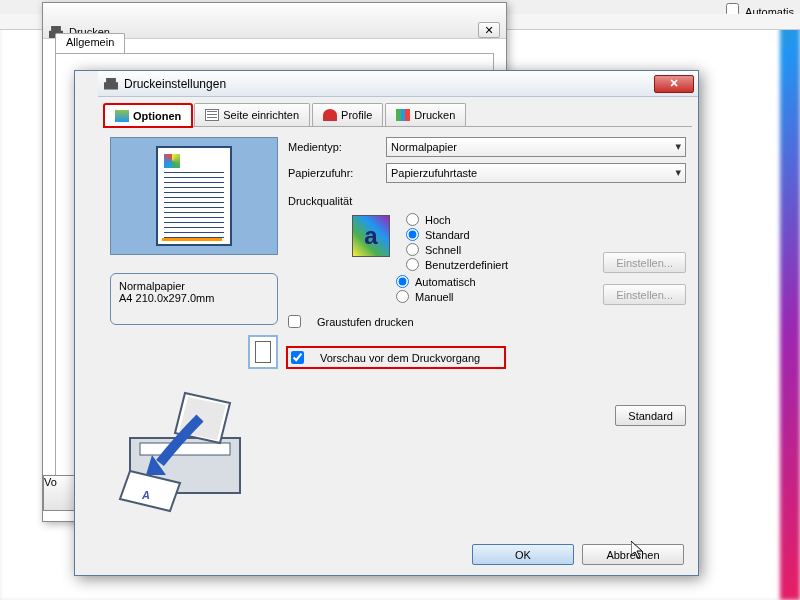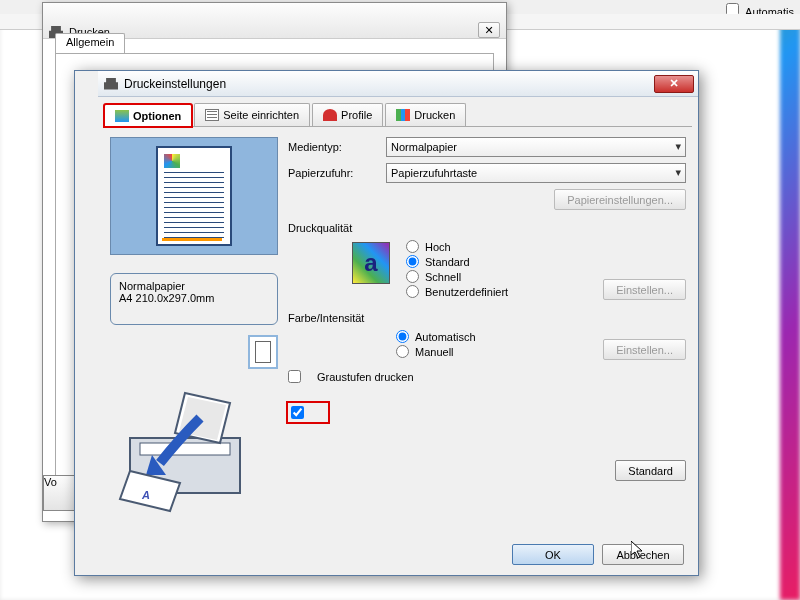--- a/index.html
+++ b/index.html
@@ -57,21 +57,21 @@
 .group-lbl { margin: 12px 0 4px; }
 .radios { margin-left: 108px; }
 .radios .r { display: flex; align-items: center; gap: 6px; margin: 2px 0; }
 .radios input { margin: 0; }
 .quality-row { display: flex; }
 .quality-ico { width: 38px; height: 42px; margin: 4px 6px 0 64px; background: linear-gradient(45deg,#ffeb3b,#4caf50,#2196f3,#9c27b0); display: flex; align-items: center; justify-content: center; color: #1a237e; font-size: 24px; font-weight: bold; border: 1px solid #555; }
 .right-btn { margin-left: auto; }
 .chk-row { display: flex; align-items: center; gap: 16px; margin: 10px 0; }
 .chk-row input { margin: 0; }
 .footer { position: absolute; bottom: 10px; right: 14px; display: flex; gap: 8px; }
-.footer .btn { width: 82px; justify-content: center; }
+.footer .btn { width: 102px; justify-content: center; }
 .ok-btn { background: linear-gradient(#e8f1fb,#bcd6f0); border-color: #4a7ab0; }
 .red-check { outline: 2px solid #d00; padding: 3px 24px 3px 3px; display: inline-flex; }
 .cursor { position: absolute; width: 14px; height: 18px; pointer-events: none; }
 </style>
 </head>
 <body>
 
 <div class="bg-photo"></div>
 <div class="top-toolbar"><input type="checkbox" style=""> <span>Automatis</span></div>
 <div class="ruler"></div>
@@ -149,25 +149,20 @@
         <div class="dd">
             <span>Normalpapier</span>
           </div>
       </div>
       <div class="row">
         <label>Papierzufuhr:</label>
         <div class="dd">
             <span>Papierzufuhrtaste</span>
           </div>
       </div>
-      <div class="row">
-          <span class="right-btn"><span class="btn disabled">
-              <span>Papiereinstellungen...</span>
-            </span></span>
-        </div>
 
       <div class="group-lbl">Druckqualität</div>
       <div class="quality-row">
         <div class="quality-ico">a</div>
         <div class="radios" style="margin-left:10px">
           <div class="r">
               <input type="radio" name="q" style="">
               <span>Hoch</span>
             </div>
           <div class="r">
@@ -181,21 +176,20 @@
           <div class="r">
               <input type="radio" name="q" style="">
               <span>Benutzerdefiniert</span>
             </div>
         </div>
         <span class="right-btn" style="align-self:flex-end"><span class="btn disabled">
               <span>Einstellen...</span>
             </span></span>
       </div>
 
-      <div class="group-lbl">Farbe/Intensität</div>
       <div class="quality-row">
         <div class="radios">
           <div class="r">
               <input type="radio" name="c" checked="" style="">
               <span>Automatisch</span>
             </div>
           <div class="r">
               <input type="radio" name="c" style="">
               <span>Manuell</span>
             </div>
@@ -204,20 +198,21 @@
               <span>Einstellen...</span>
             </span></span>
       </div>
 
       <div class="chk-row">
           <input type="checkbox" style="">
           <span>Graustufen drucken</span>
         </div>
       <div><span class="chk-row red-check">
             <input type="checkbox" checked="" style="">
+            <span>Vorschau vor dem Druckvorgang</span>
           </span></div>
 
       <div style="text-align:right; margin-top:28px"><span class="btn">
             <span>Standard</span>
           </span></div>
     </div>
   </div>
 
   <div class="footer">
     <span class="btn ok-btn">

